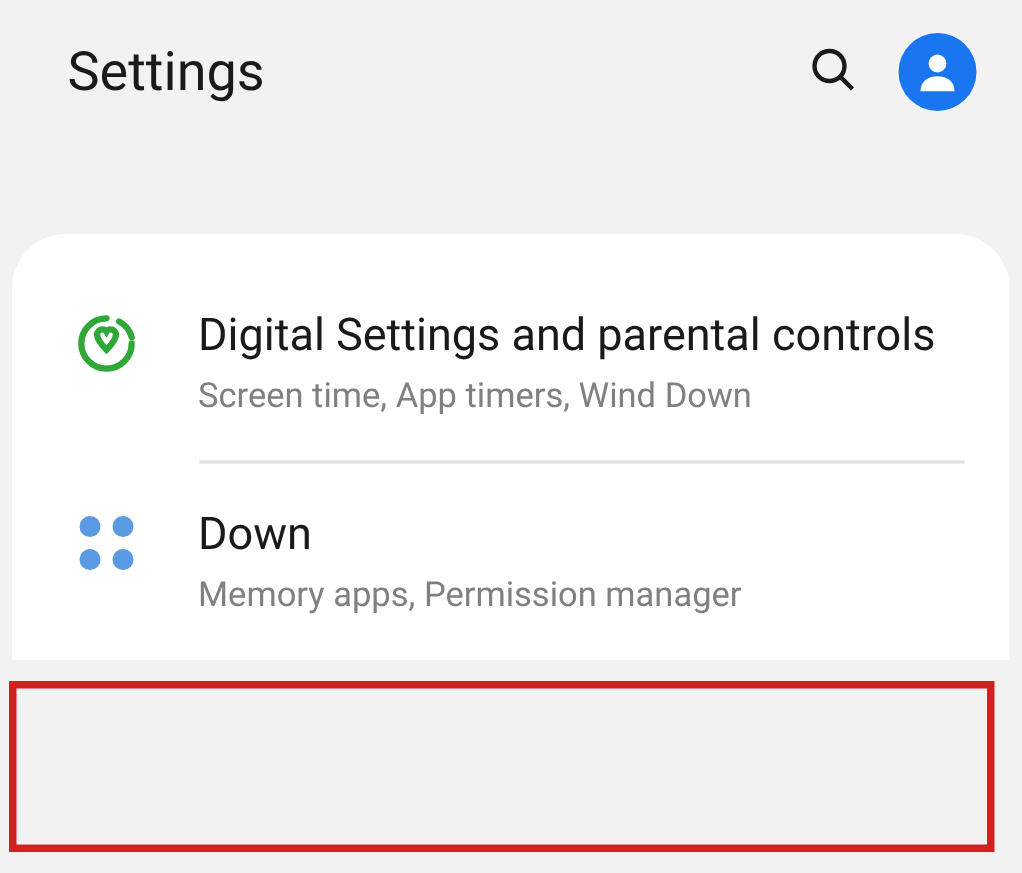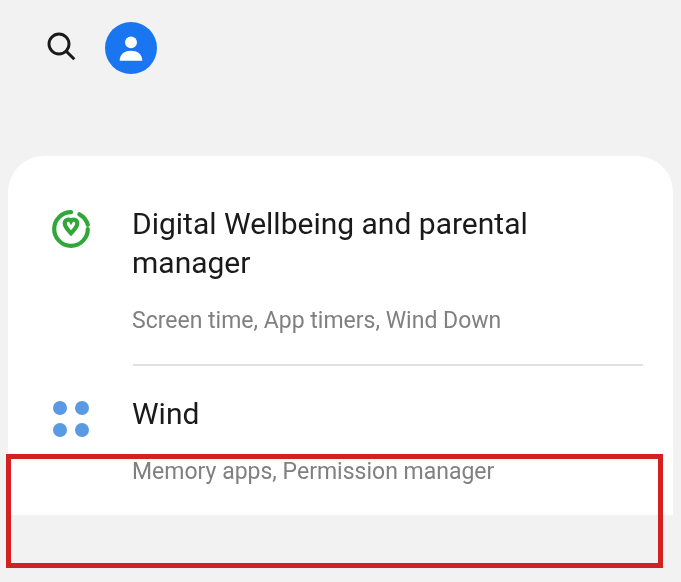--- a/index.html
+++ b/index.html
@@ -74,21 +74,21 @@
     }
     .item-title {
       font-size: 30px;
       font-weight: 400;
       color: #1a1a1a;
       line-height: 1.3;
     }
     .item-subtitle {
       font-size: 23px;
       color: #808080;
-      margin-top: 24px;
+      margin-top: 6px;
       line-height: 1.3;
     }
     .divider {
       height: 1px;
       background: #e0e0e0;
       margin-left: 125px;
       margin-right: 30px;
     }
     .highlight-box {
       position: absolute;
@@ -115,20 +115,21 @@
       width: 14px;
       height: 14px;
       background: #5a9ae2;
       border-radius: 50%;
     }
   </style>
 </head>
 <body>
 
 <div class="header">
+  <div class="header-title">Settings</div>
   <div class="header-actions">
     <div class="search-icon">
       <svg viewBox="0 0 24 24" fill="none" stroke="#1a1a1a" stroke-width="2.2">
         <circle cx="10.5" cy="10.5" r="7.5"></circle>
         <line x1="16.2" y1="16.2" x2="22" y2="22"></line>
       </svg>
     </div>
     <div class="avatar">
       <svg viewBox="0 0 24 24" fill="#ffffff">
         <circle cx="12" cy="8" r="4.2"></circle>
@@ -142,40 +143,40 @@
 
   <div class="list-item">
     <div class="item-icon">
       <svg class="wellbeing-icon-svg" viewBox="0 0 40 40" fill="none" stroke-width="4" stroke-linecap="round">
         <path d="M36 20 A16 16 0 1 1 20 4"></path>
         <path d="M28 6 A16 16 0 0 1 36 16"></path>
         <path d="M20 24 C16 20, 14 17, 14 14.5 C14 12.5, 15.6 11, 17.5 11 C18.7 11, 19.6 11.6, 20 12.3 C20.4 11.6, 21.3 11, 22.5 11 C24.4 11, 26 12.5, 26 14.5 C26 17, 24 20, 20 24 Z" fill="none"></path>
       </svg>
     </div>
     <div class="item-text">
-      <div class="item-title">Digital Wellbeing and parental manager</div>
+      <div class="item-title">Digital Settings and parental controls</div>
       <div class="item-subtitle">Screen time, App timers, Wind Down</div>
     </div>
   </div>
 
   <div class="divider"></div>
 
 
   <div class="divider"></div>
 
   <div class="list-item">
     <div class="item-icon">
       <div class="apps-dots">
         <span></span>
           <span></span>
           <span></span>
           <span></span>
       </div>
     </div>
     <div class="item-text">
-      <div class="item-title">Wind</div>
+      <div class="item-title">Down</div>
       <div class="item-subtitle">Memory apps, Permission manager</div>
     </div>
   </div>
 
 </div>
 
 <div class="highlight-box"></div>
 
 </body></html>

